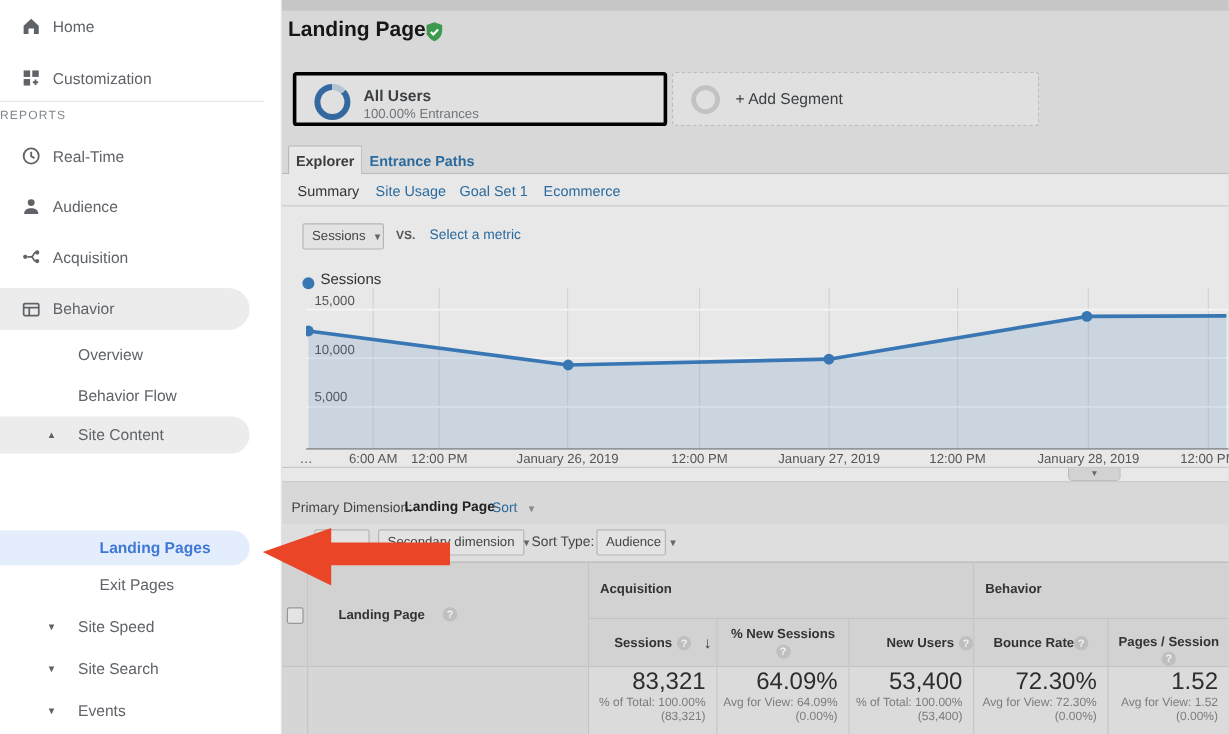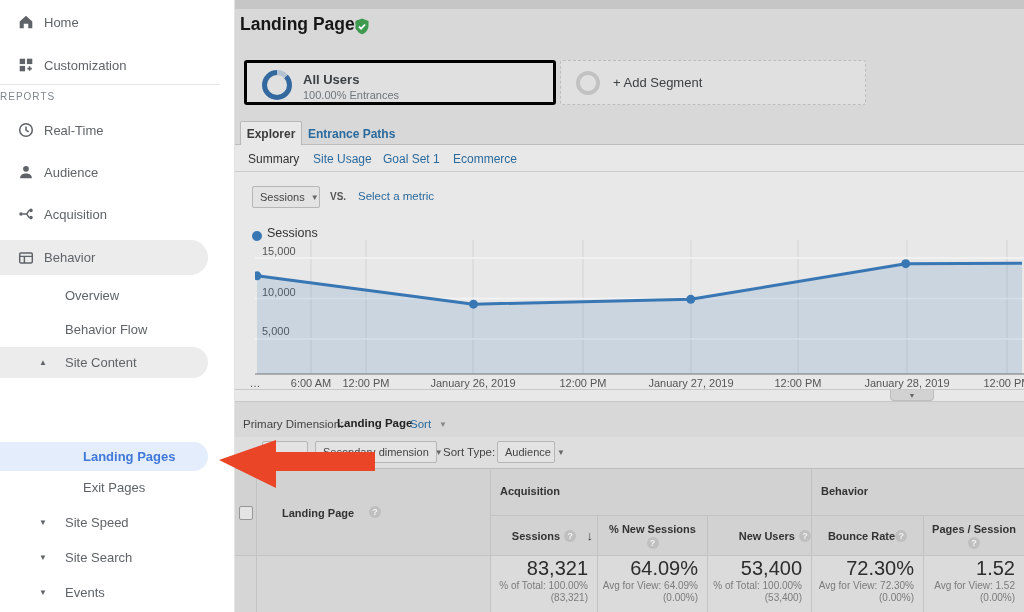--- a/index.html
+++ b/index.html
@@ -314,21 +314,21 @@
     <span class="help">?</span>
   </div>
   <div class="tcell" style="left:474px;top:516px;width:104px;height:40px;display:flex;align-items:center;justify-content:flex-end;gap:4px">
     <span class="th-lbl">New Users</span>
     <span class="help">?</span>
   </div>
   <div class="tcell" style="left:578px;top:516px;width:112px;height:40px;display:flex;align-items:center;justify-content:center;gap:0">
     <span class="th-lbl">Bounce Rate</span>
     <span class="help">?</span>
   </div>
-  <div class="tcell" style="left:690px;top:516px;width:100px;height:40px;border-right:none;display:flex;flex-direction:column;align-items:center;justify-content:center;gap:2px">
+  <div class="tcell" style="left:690px;top:516px;width:100px;height:40px;border-right:none;display:flex;flex-direction:column;align-items:center;justify-content:flex-end;gap:2px">
     <span class="th-lbl">Pages / Session</span>
     <span class="help">?</span>
   </div>
 
   <div class="tcell tcell-data-dark" style="left:0;top:556px;width:23px;height:58px"></div>
   <div class="tcell tcell-data-dark" style="left:23px;top:556px;width:234px;height:58px"></div>
   <div class="tcell tcell-data" style="left:257px;top:556px;width:107px;height:58px">
     <div class="num-big">83,321</div>
     <div class="num-sub">% of Total: 100.00%</div>
     <div class="num-sub">(83,321)</div>

